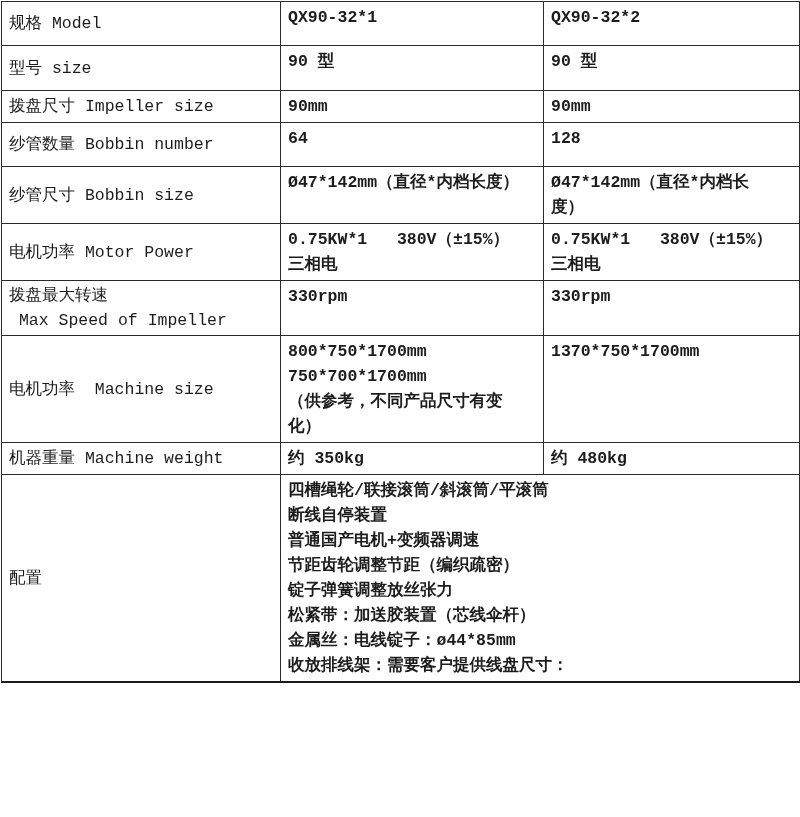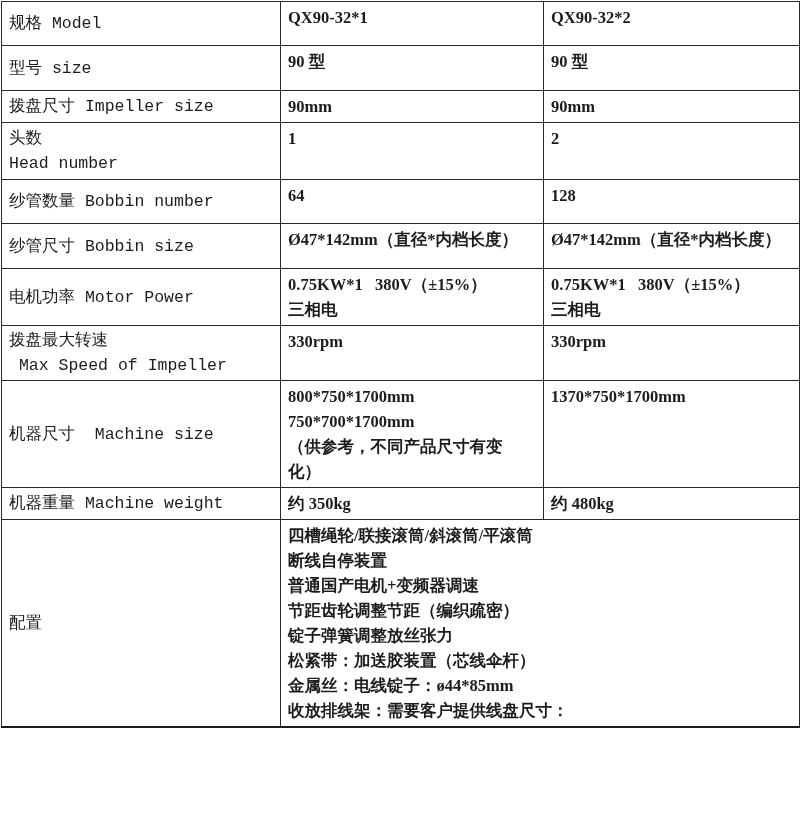--- a/index.html
+++ b/index.html
@@ -24,25 +24,25 @@
   }
   td.label {
     font-family: "Liberation Mono", "DejaVu Sans Mono", monospace;
     font-size: 16.5px;
     line-height: 25px;
     padding: 2px 4px 2px 7px;
     vertical-align: middle;
     white-space: pre-wrap;
   }
   td.value {
-    font-family: Liberation Serif, serif;
+    font-family: Liberation Mono, monospace;
     font-weight: 600;
     font-size: 16.5px;
     line-height: 25px;
-    padding: 3px 8px 3px 7px;
+    padding: 3px 20px 3px 7px;
     vertical-align: top;
     white-space: pre-wrap;
   }
   td.config-label {
     vertical-align: middle;
   }
   td.config-value {
     vertical-align: top;
   }
 </style>
@@ -64,26 +64,20 @@
     <tr style="height:45px">
       <td class="label">型号 size</td>
       <td class="value">90 型</td>
       <td class="value">90 型</td>
     </tr>
     <tr style="height:22px">
       <td class="label">拨盘尺寸 Impeller size</td>
       <td class="value">90mm</td>
       <td class="value">90mm</td>
     </tr>
-    <tr style="height:57px">
-      <td class="label">头数
-Head number</td>
-      <td class="value">1</td>
-      <td class="value">2</td>
-    </tr>
     <tr style="height:44px">
       <td class="label">纱管数量 Bobbin number</td>
       <td class="value">64</td>
       <td class="value">128</td>
     </tr>
     <tr style="height:45px">
       <td class="label">纱管尺寸 Bobbin size</td>
       <td class="value">Ø47*142mm（直径*内档长度）</td>
       <td class="value">Ø47*142mm（直径*内档长度）</td>
     </tr>
@@ -94,21 +88,21 @@
       <td class="value">0.75KW*1   380V（±15%）
 三相电</td>
     </tr>
     <tr style="height:48px">
       <td class="label">拨盘最大转速
  Max Speed of Impeller</td>
       <td class="value">330rpm</td>
       <td class="value">330rpm</td>
     </tr>
     <tr style="height:73px">
-      <td class="label">机器尺寸  Machine size</td>
+      <td class="label">电机功率  Machine size</td>
       <td class="value">800*750*1700mm
 750*700*1700mm
 （供参考，不同产品尺寸有变化）</td>
       <td class="value">1370*750*1700mm</td>
     </tr>
     <tr style="height:30px">
       <td class="label">机器重量 Machine weight</td>
       <td class="value">约 350kg</td>
       <td class="value">约 480kg</td>
     </tr>

